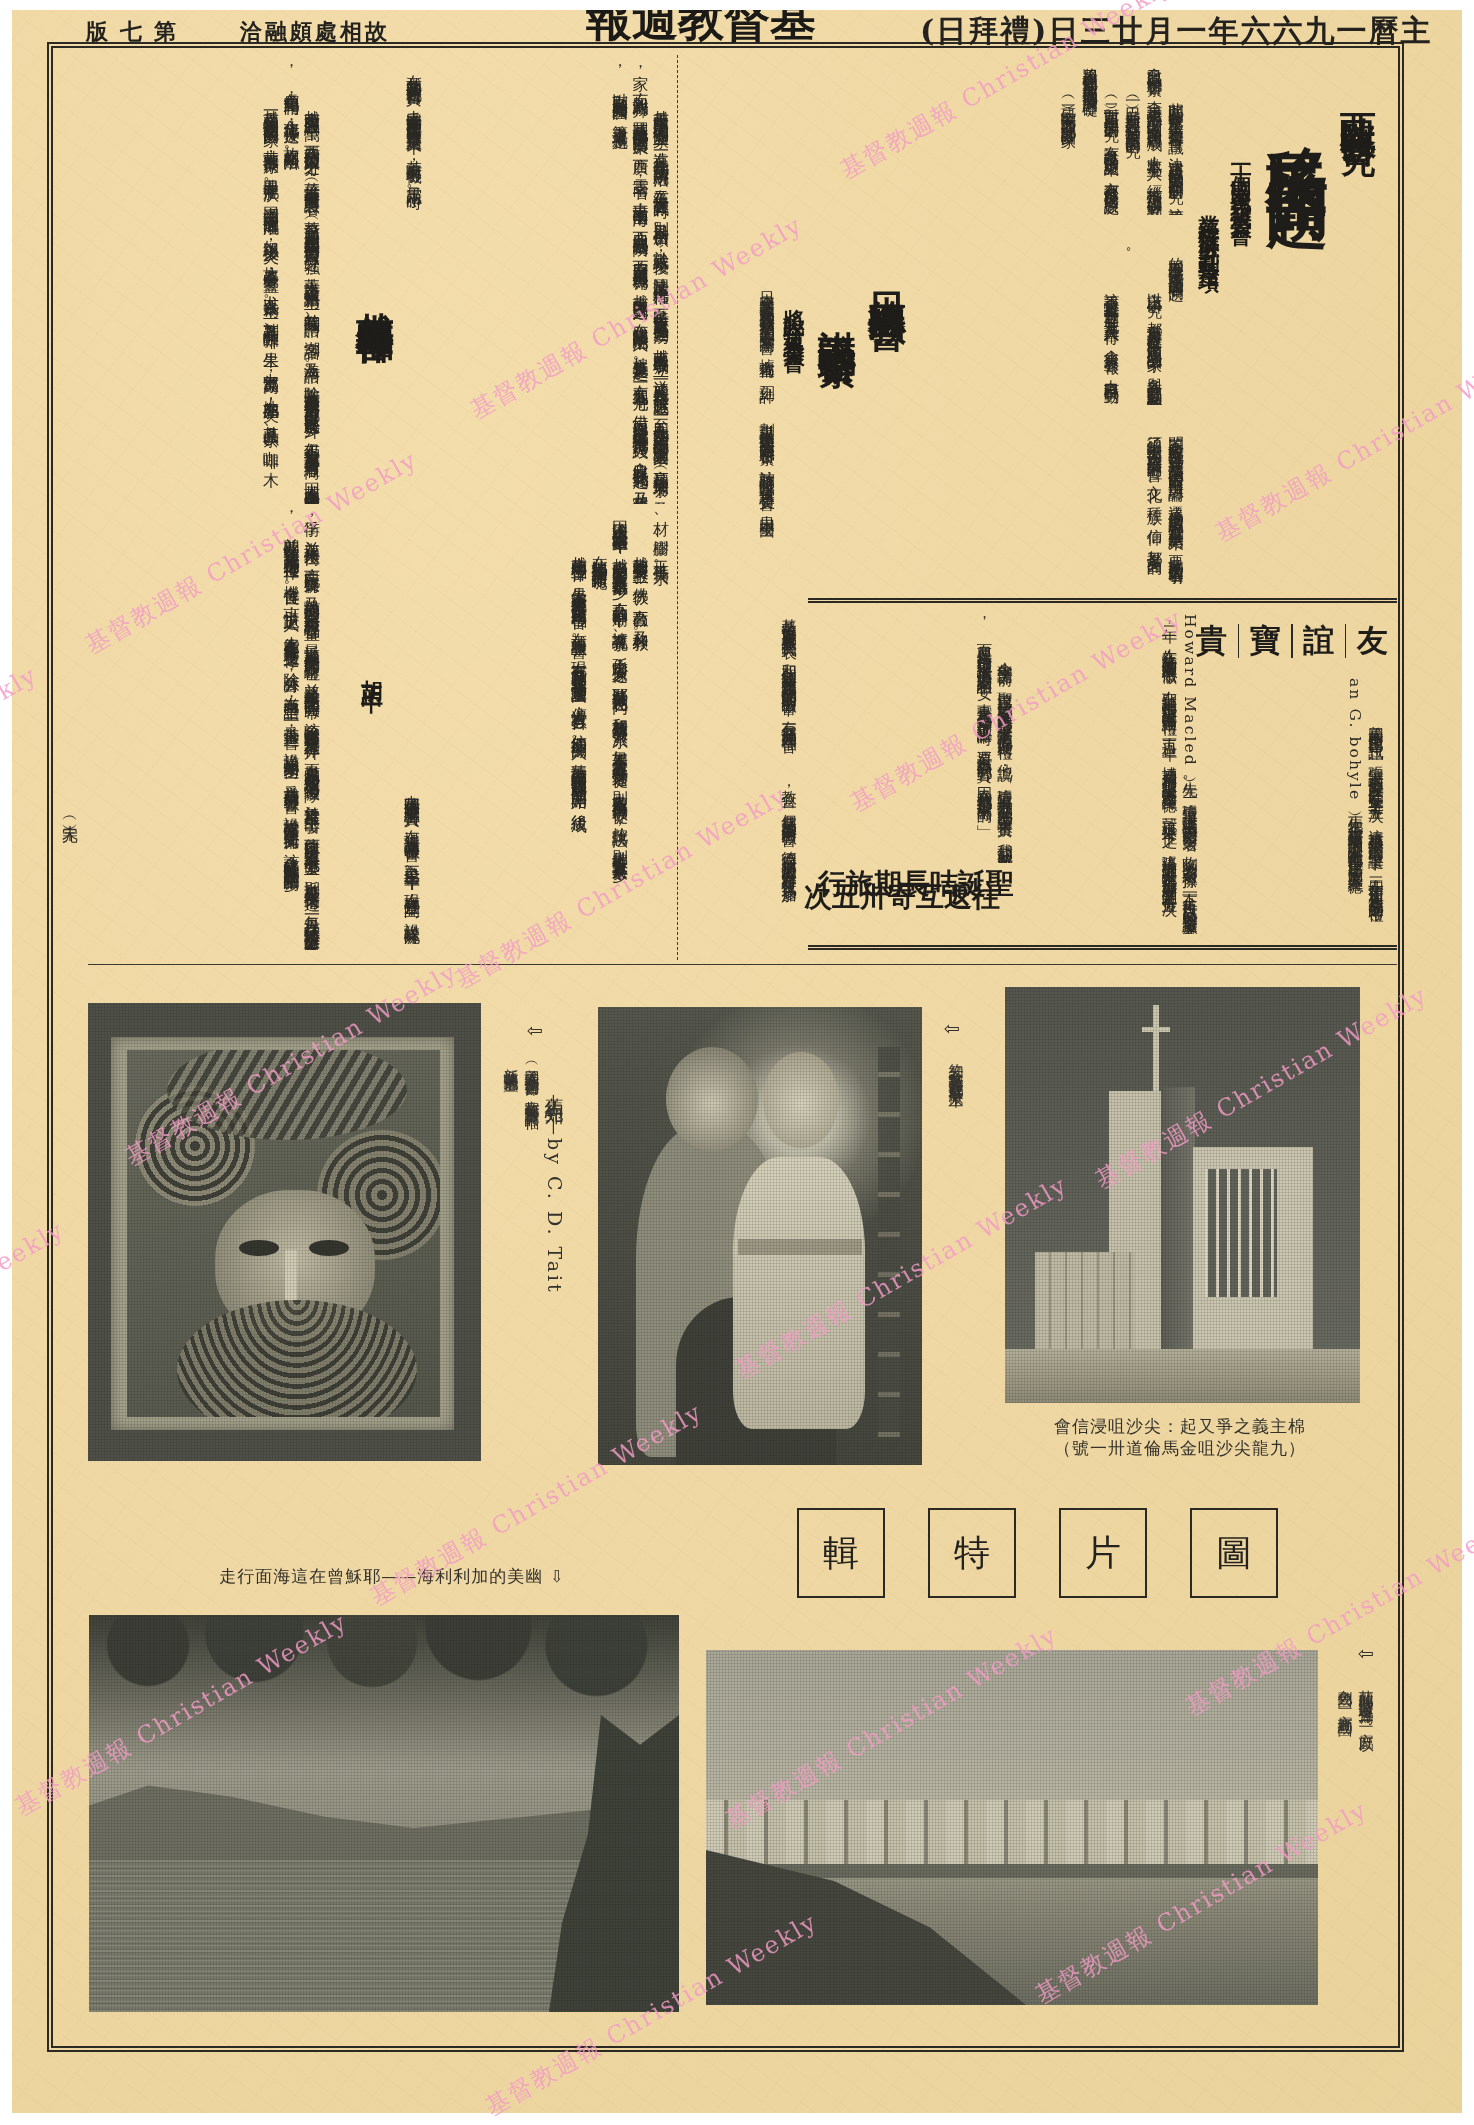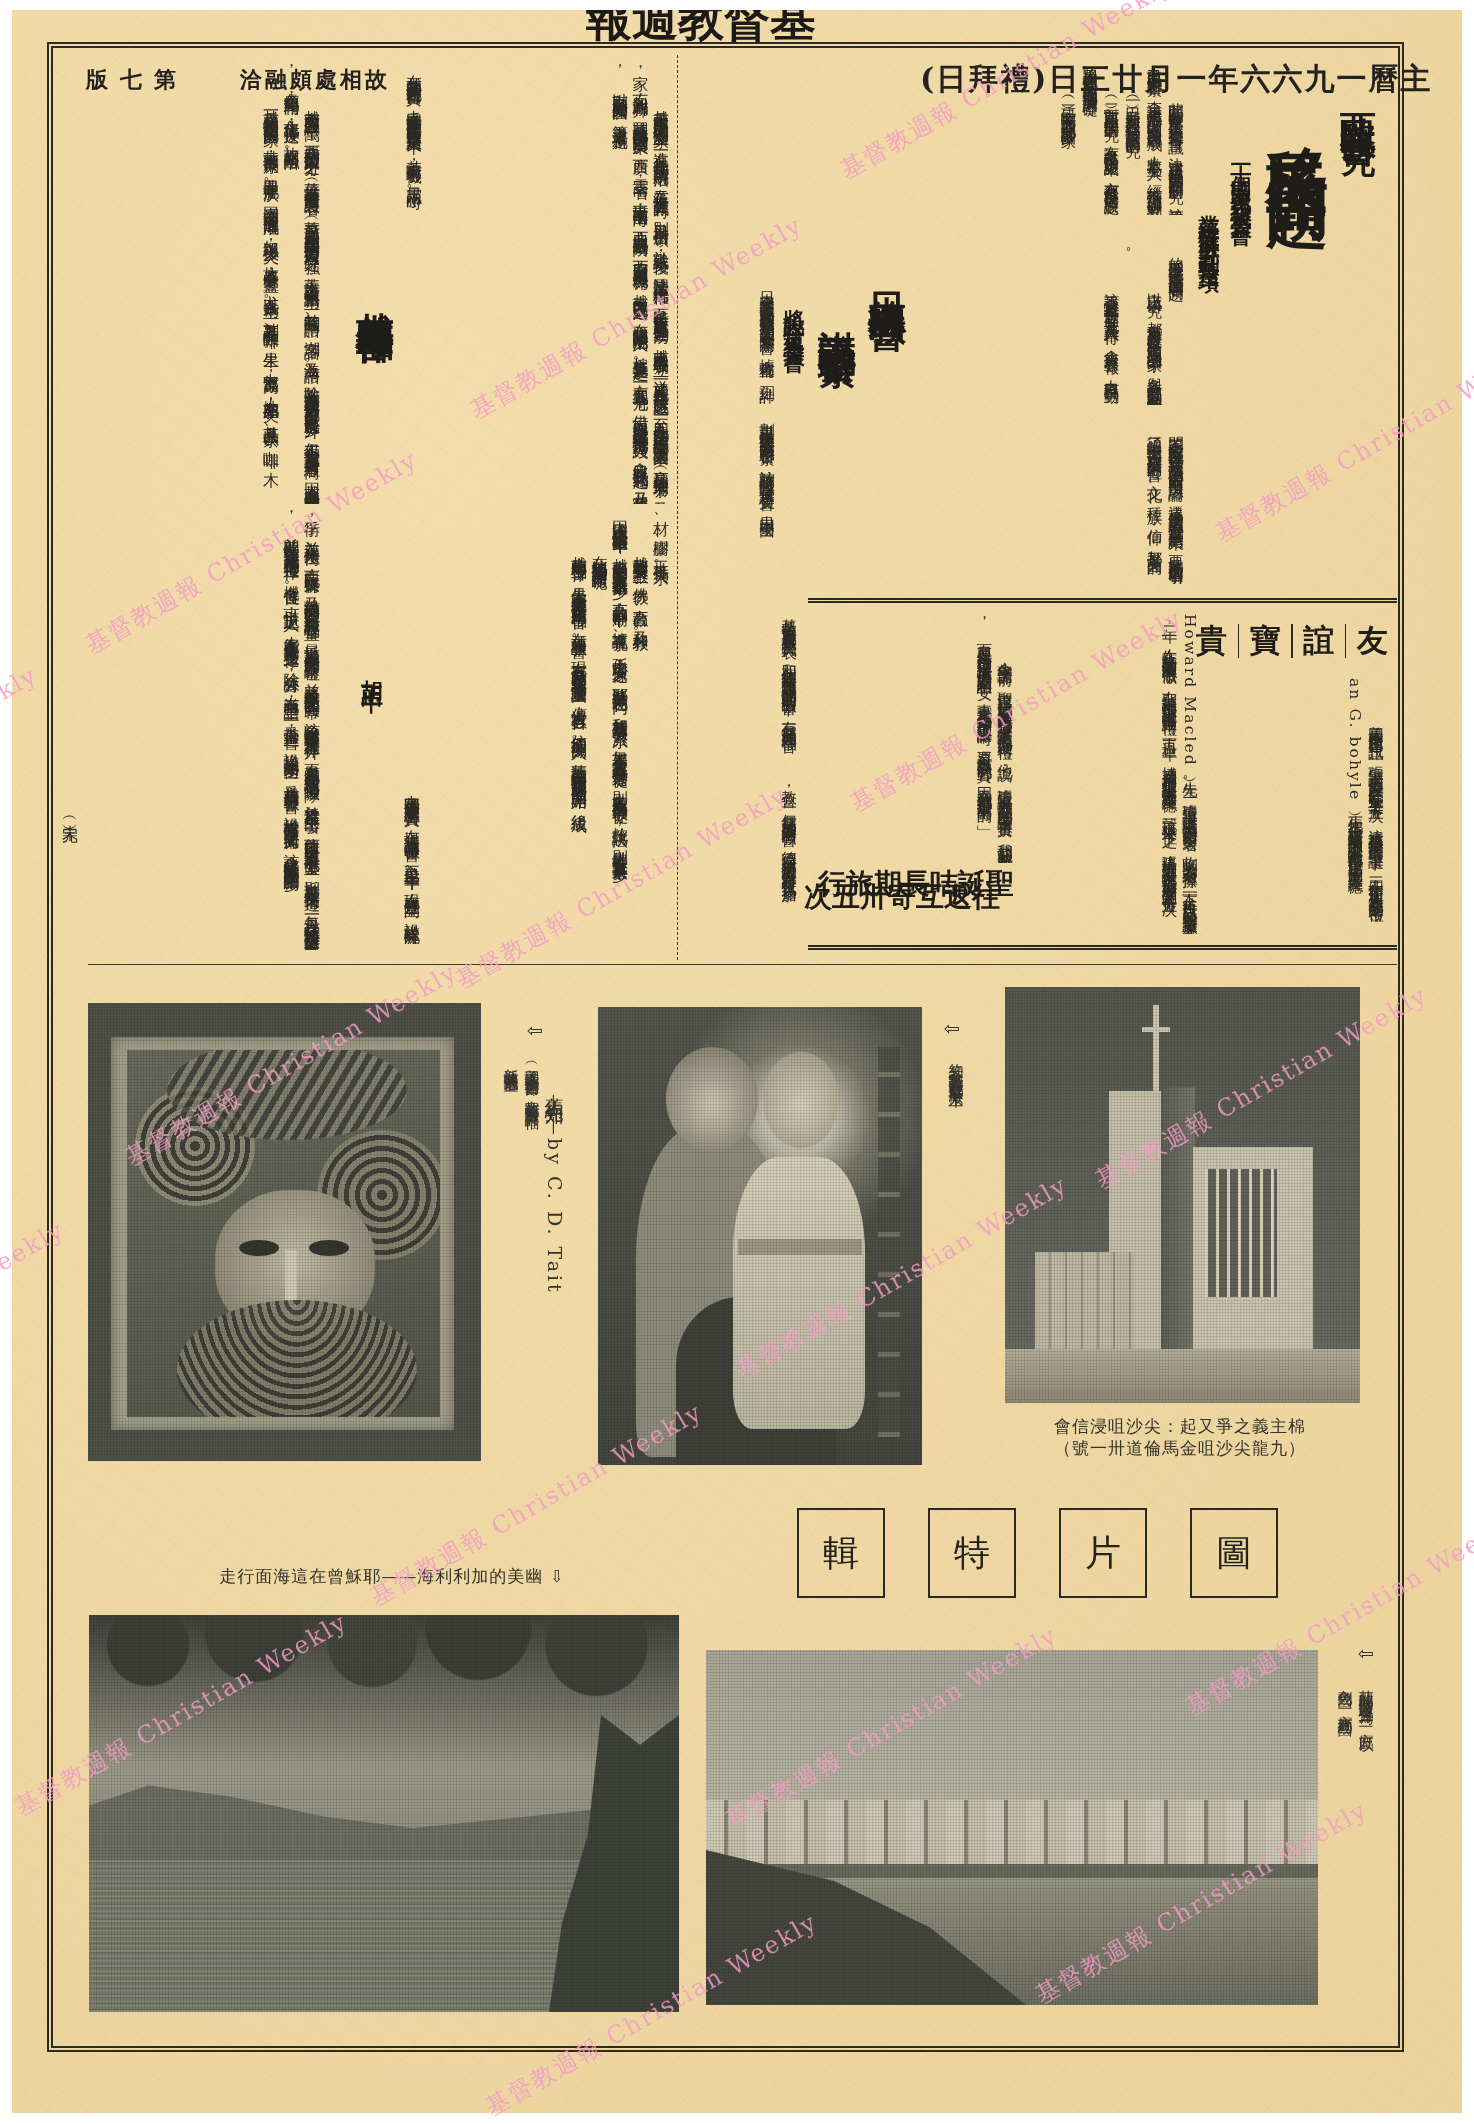--- a/index.html
+++ b/index.html
@@ -4,21 +4,21 @@
 <style>
   html,body{margin:0;padding:0;background:#ffffff;}
   body{width:1474px;height:2125px;overflow:hidden;position:relative;}
   .page{position:relative;width:1474px;height:2125px;overflow:hidden;}
   .paper{position:absolute;left:12px;top:10px;width:1450px;height:2103px;
     background:
       repeating-linear-gradient(37deg, rgba(160,110,60,0.035) 0 1px, transparent 1px 23px),
       repeating-linear-gradient(-52deg, rgba(160,110,60,0.03) 0 1px, transparent 1px 31px),
       radial-gradient(ellipse at 30% 20%, #f3ddab 0%, #eed7a2 55%, #ead29b 100%);}
   .frame{position:absolute;left:47px;top:42px;width:1357px;height:2010px;box-sizing:border-box;border:6px double #2a2924;}
-  .hdr{position:absolute;top:19px;font-family:"DejaVu Serif","Liberation Serif",serif;font-weight:bold;color:#23221e;font-size:22px;line-height:24px;margin-top:48px;}
+  .hdr{position:absolute;top:19px;font-family:"DejaVu Serif","Liberation Serif",serif;font-weight:bold;color:#23221e;font-size:22px;line-height:24px;}
   .rtl{direction:rtl;unicode-bidi:bidi-override;white-space:nowrap;}
   .mast-wrap{position:absolute;left:580px;top:10px;width:250px;height:34px;overflow:hidden;}
   .mast{position:absolute;left:6px;top:-15px;font-family:"DejaVu Serif",serif;font-weight:bold;font-size:46px;line-height:48px;color:#1b1a17;}
 
   .vt{position:absolute;writing-mode:vertical-rl;text-orientation:mixed;font-family:"DejaVu Serif","Liberation Serif",serif;color:#2a2924;overflow:hidden;line-break:anywhere;word-break:break-all;}
   .vt p{margin:0;}
   .vb{font-size:16px;letter-spacing:1.6px;line-height:20.5px;}
   .mb{font-size:15.5px;letter-spacing:2px;line-height:21.5px;}
   .xb{font-size:15.5px;letter-spacing:2.1px;line-height:20.6px;}
   .cap{font-size:15px;letter-spacing:2px;line-height:21px;color:#33322c;}

